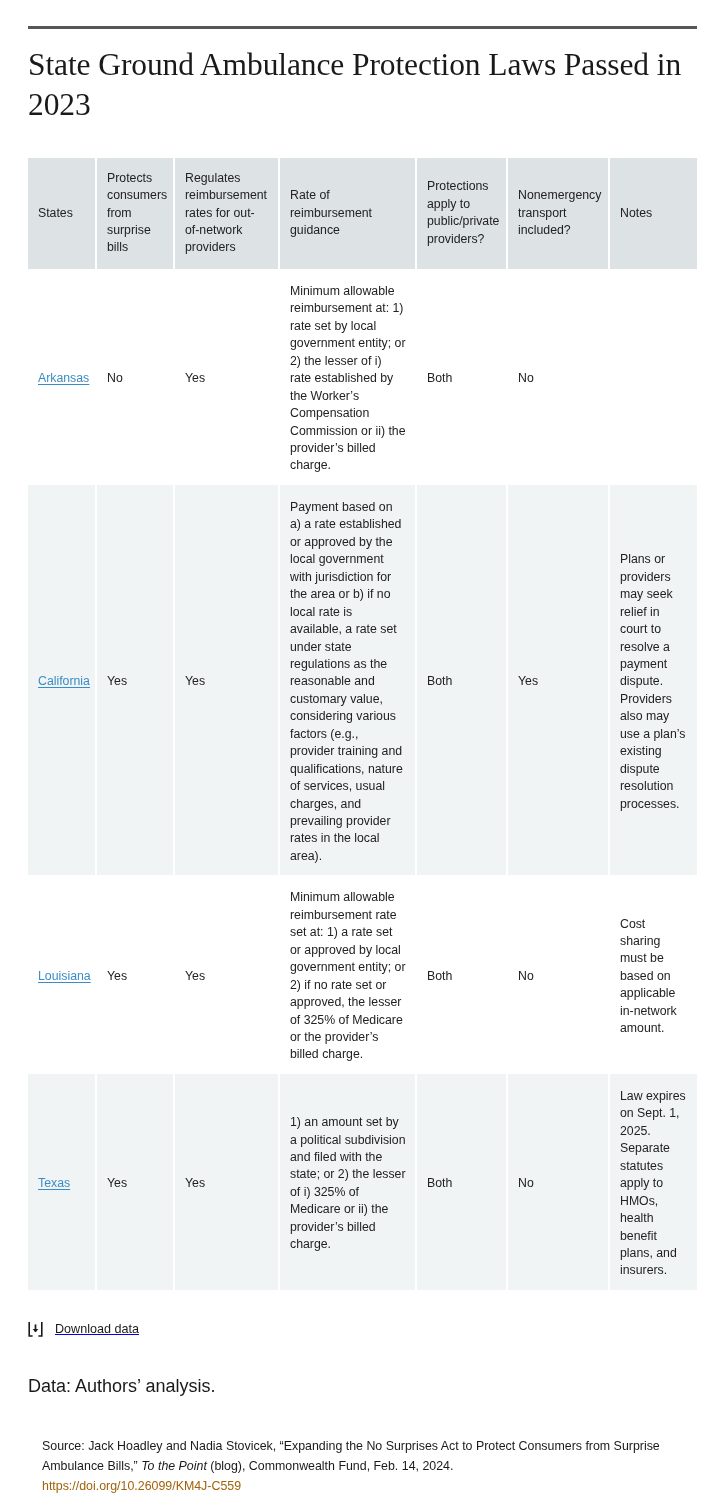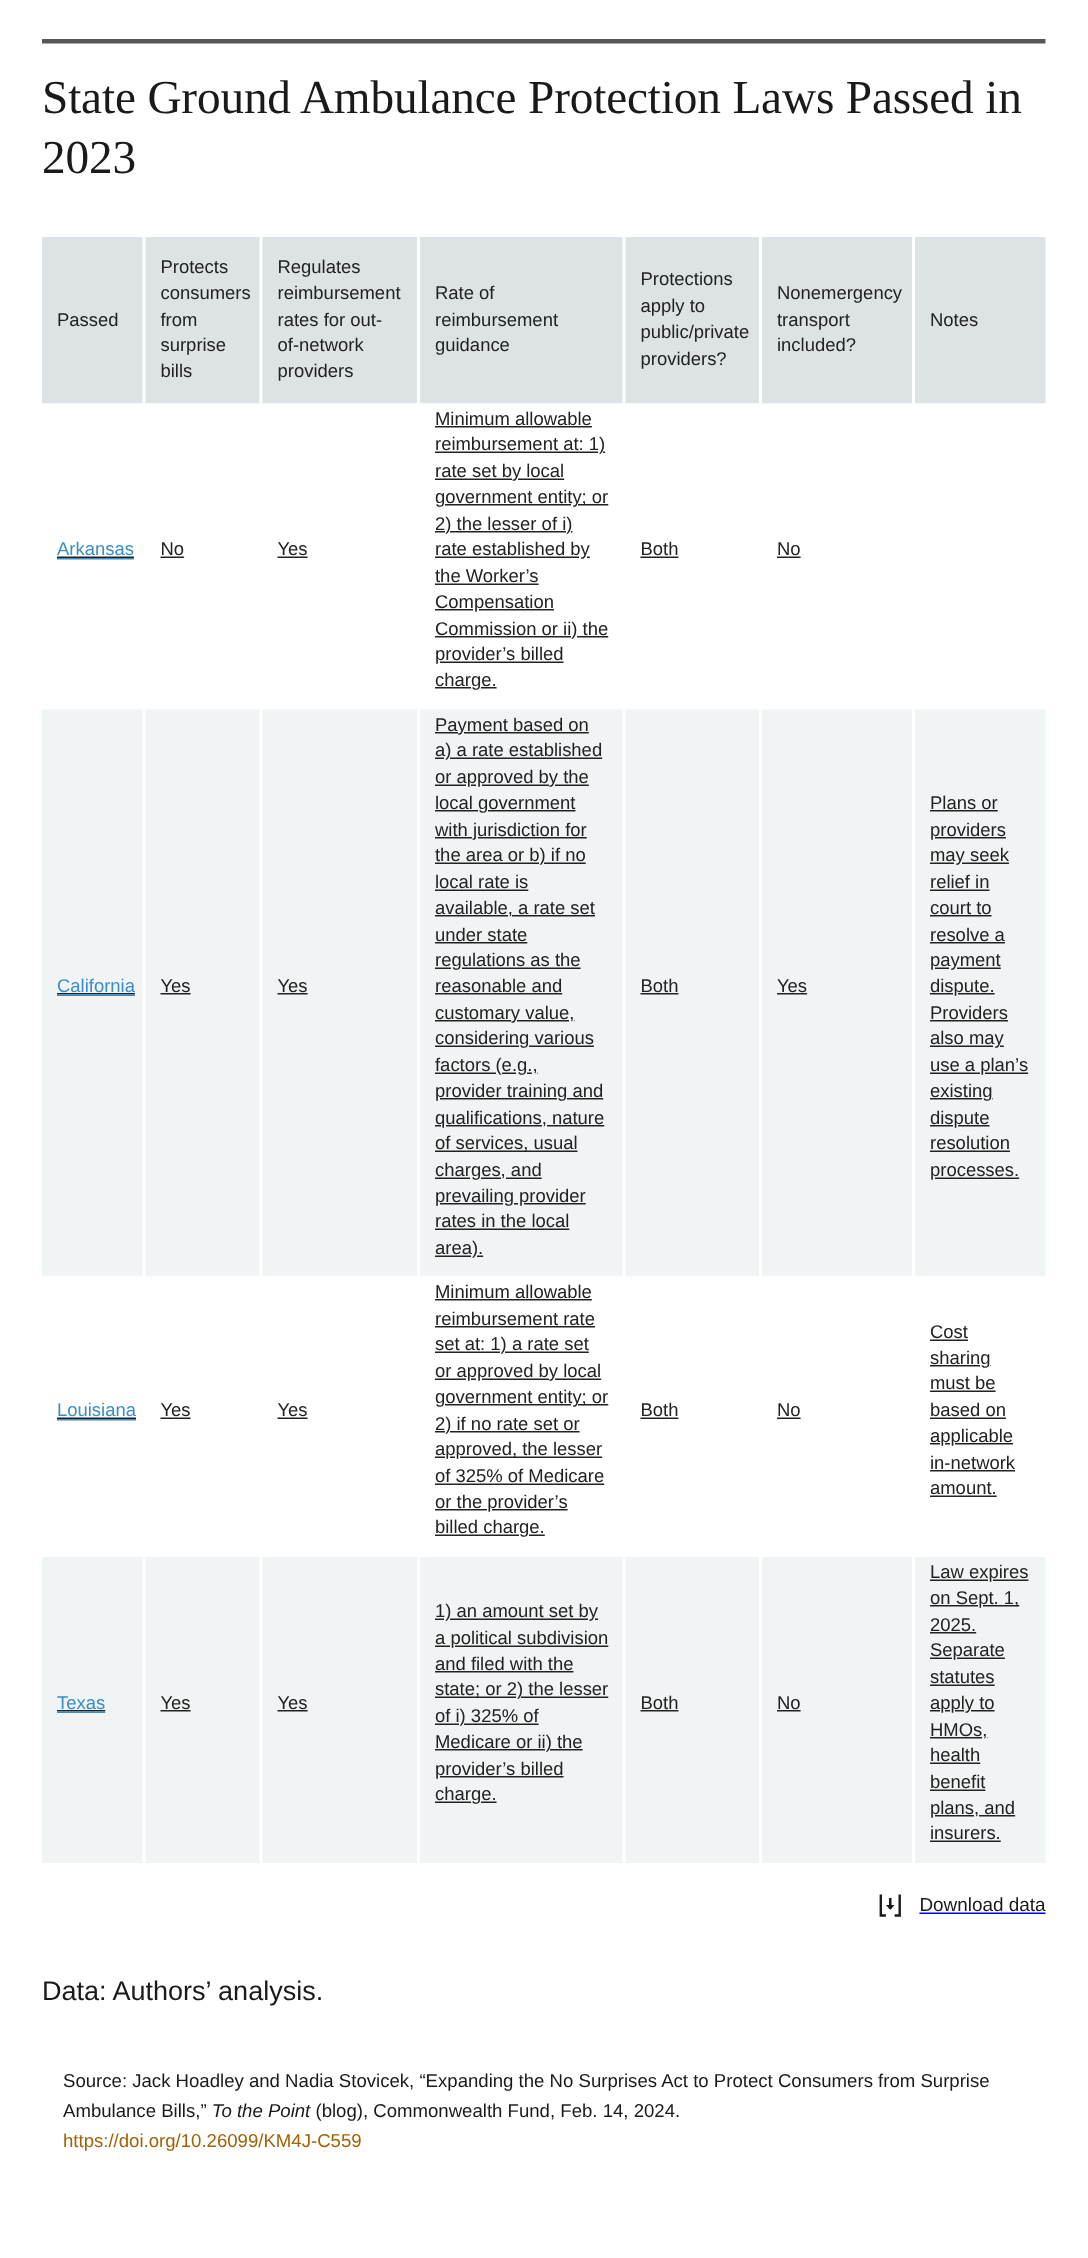--- a/index.html
+++ b/index.html
@@ -68,48 +68,46 @@
     color: #222;
     font-size: 12.3px;
     line-height: 1.42;
     height: 100px;
     box-sizing: border-box;
   }
   table.data thead th:last-child { border-right: none; }
 
   table.data tbody td {
     vertical-align: middle;
-    padding: 2px 9px 10px 10px;
+    padding: 14px 9px 10px 10px;
     border-right: 2px solid #ffffff;
     font-size: 12.3px;
     line-height: 1.42;
-    text-decoration: underline;
   }
   table.data tbody td:last-child { border-right: none; }
   table.data tbody tr.odd td  { background: #ffffff; }
   table.data tbody tr.even td { background: #f1f4f5; }
   table.data tbody tr.even td { border-right-color: #ffffff; }
 
   td.state-cell { padding-top: 0; padding-bottom: 0; }
   a.state-link {
     color: #3a8dc4;
     text-decoration: underline;
     text-underline-offset: 2px;
     font-size: 12.3px;
   }
 
   td.rate-cell, td.notes-cell { vertical-align: middle; }
 
   
   .download-row {
     display: flex;
     align-items: center;
-    margin-top: 20px;
+    margin-top: 31px;
     gap: 12px;
-    justify-content: flex-end;
   }
   .dl-icon {
     width: 15px;
     height: 16px;
     flex: 0 0 auto;
     display: block;
   }
   .dl-label {
     font-size: 12.6px;
     color: #1a1a1a;
@@ -153,21 +151,21 @@
         <col class="c-states">
           <col class="c-protects">
           <col class="c-regulates">
         <col class="c-rate">
           <col class="c-apply">
           <col class="c-nonemerg">
           <col class="c-notes">
       </colgroup>
       <thead>
         <tr>
-          <th>Passed</th>
+          <th>States</th>
           <th>Protects consumers from surprise bills</th>
           <th>Regulates reimbursement rates for out-of-network providers</th>
           <th>Rate of reimbursement guidance</th>
           <th>Protections apply to public/private providers?</th>
           <th>Nonemergency transport included?</th>
           <th>Notes</th>
         </tr>
       </thead>
       <tbody>
 

